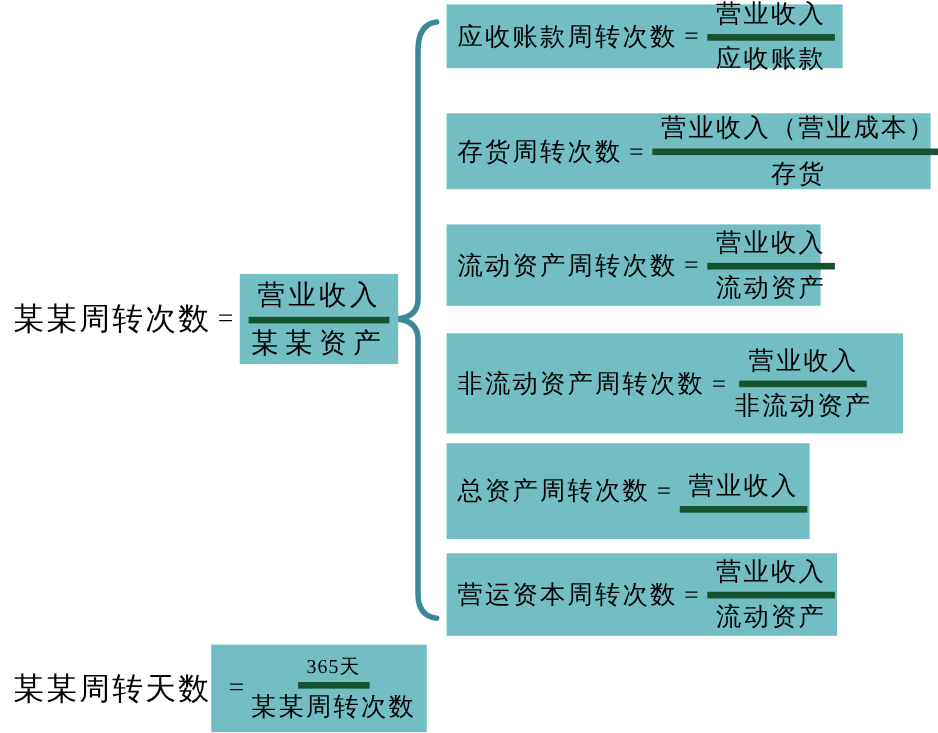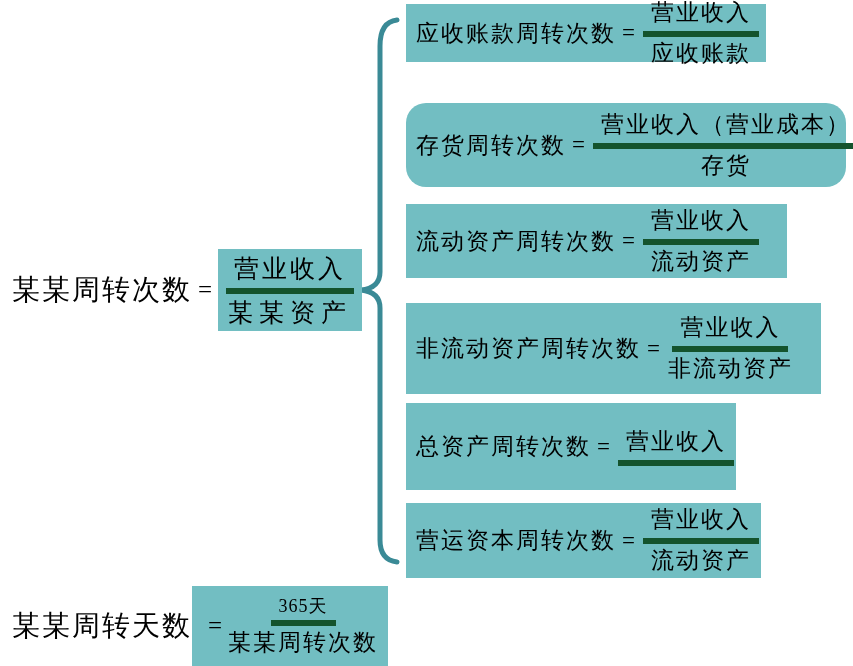--- a/index.html
+++ b/index.html
@@ -73,30 +73,30 @@
 
   <div class="abs branch" style="top:4px;width:360px;height:58px;">
     <span class="label">应收账款周转次数</span>
     <span class="eq">=</span>
     <span class="frac">
       <span class="num">营业收入</span>
       <span class="den">应收账款</span>
     </span>
   </div>
 
-  <div class="abs branch" style="top:103px;width:440px;height:84px;border-radius:20px;">
+  <div class="abs branch" style="top:103px;width:440px;height:69px;">
     <span class="label">存货周转次数</span>
     <span class="eq">=</span>
     <span class="frac">
       <span class="num">营业收入（营业成本）</span>
       <span class="den">存货</span>
     </span>
   </div>
 
-  <div class="abs branch" style="top:204px;width:381px;height:74px;">
+  <div class="abs branch" style="top:204px;width:340px;height:74px;">
     <span class="label">流动资产周转次数</span>
     <span class="eq">=</span>
     <span class="frac">
       <span class="num">营业收入</span>
       <span class="den">流动资产</span>
     </span>
   </div>
 
   <div class="abs branch" style="top:303px;width:415px;height:91px;">
     <span class="label">非流动资产周转次数</span>

